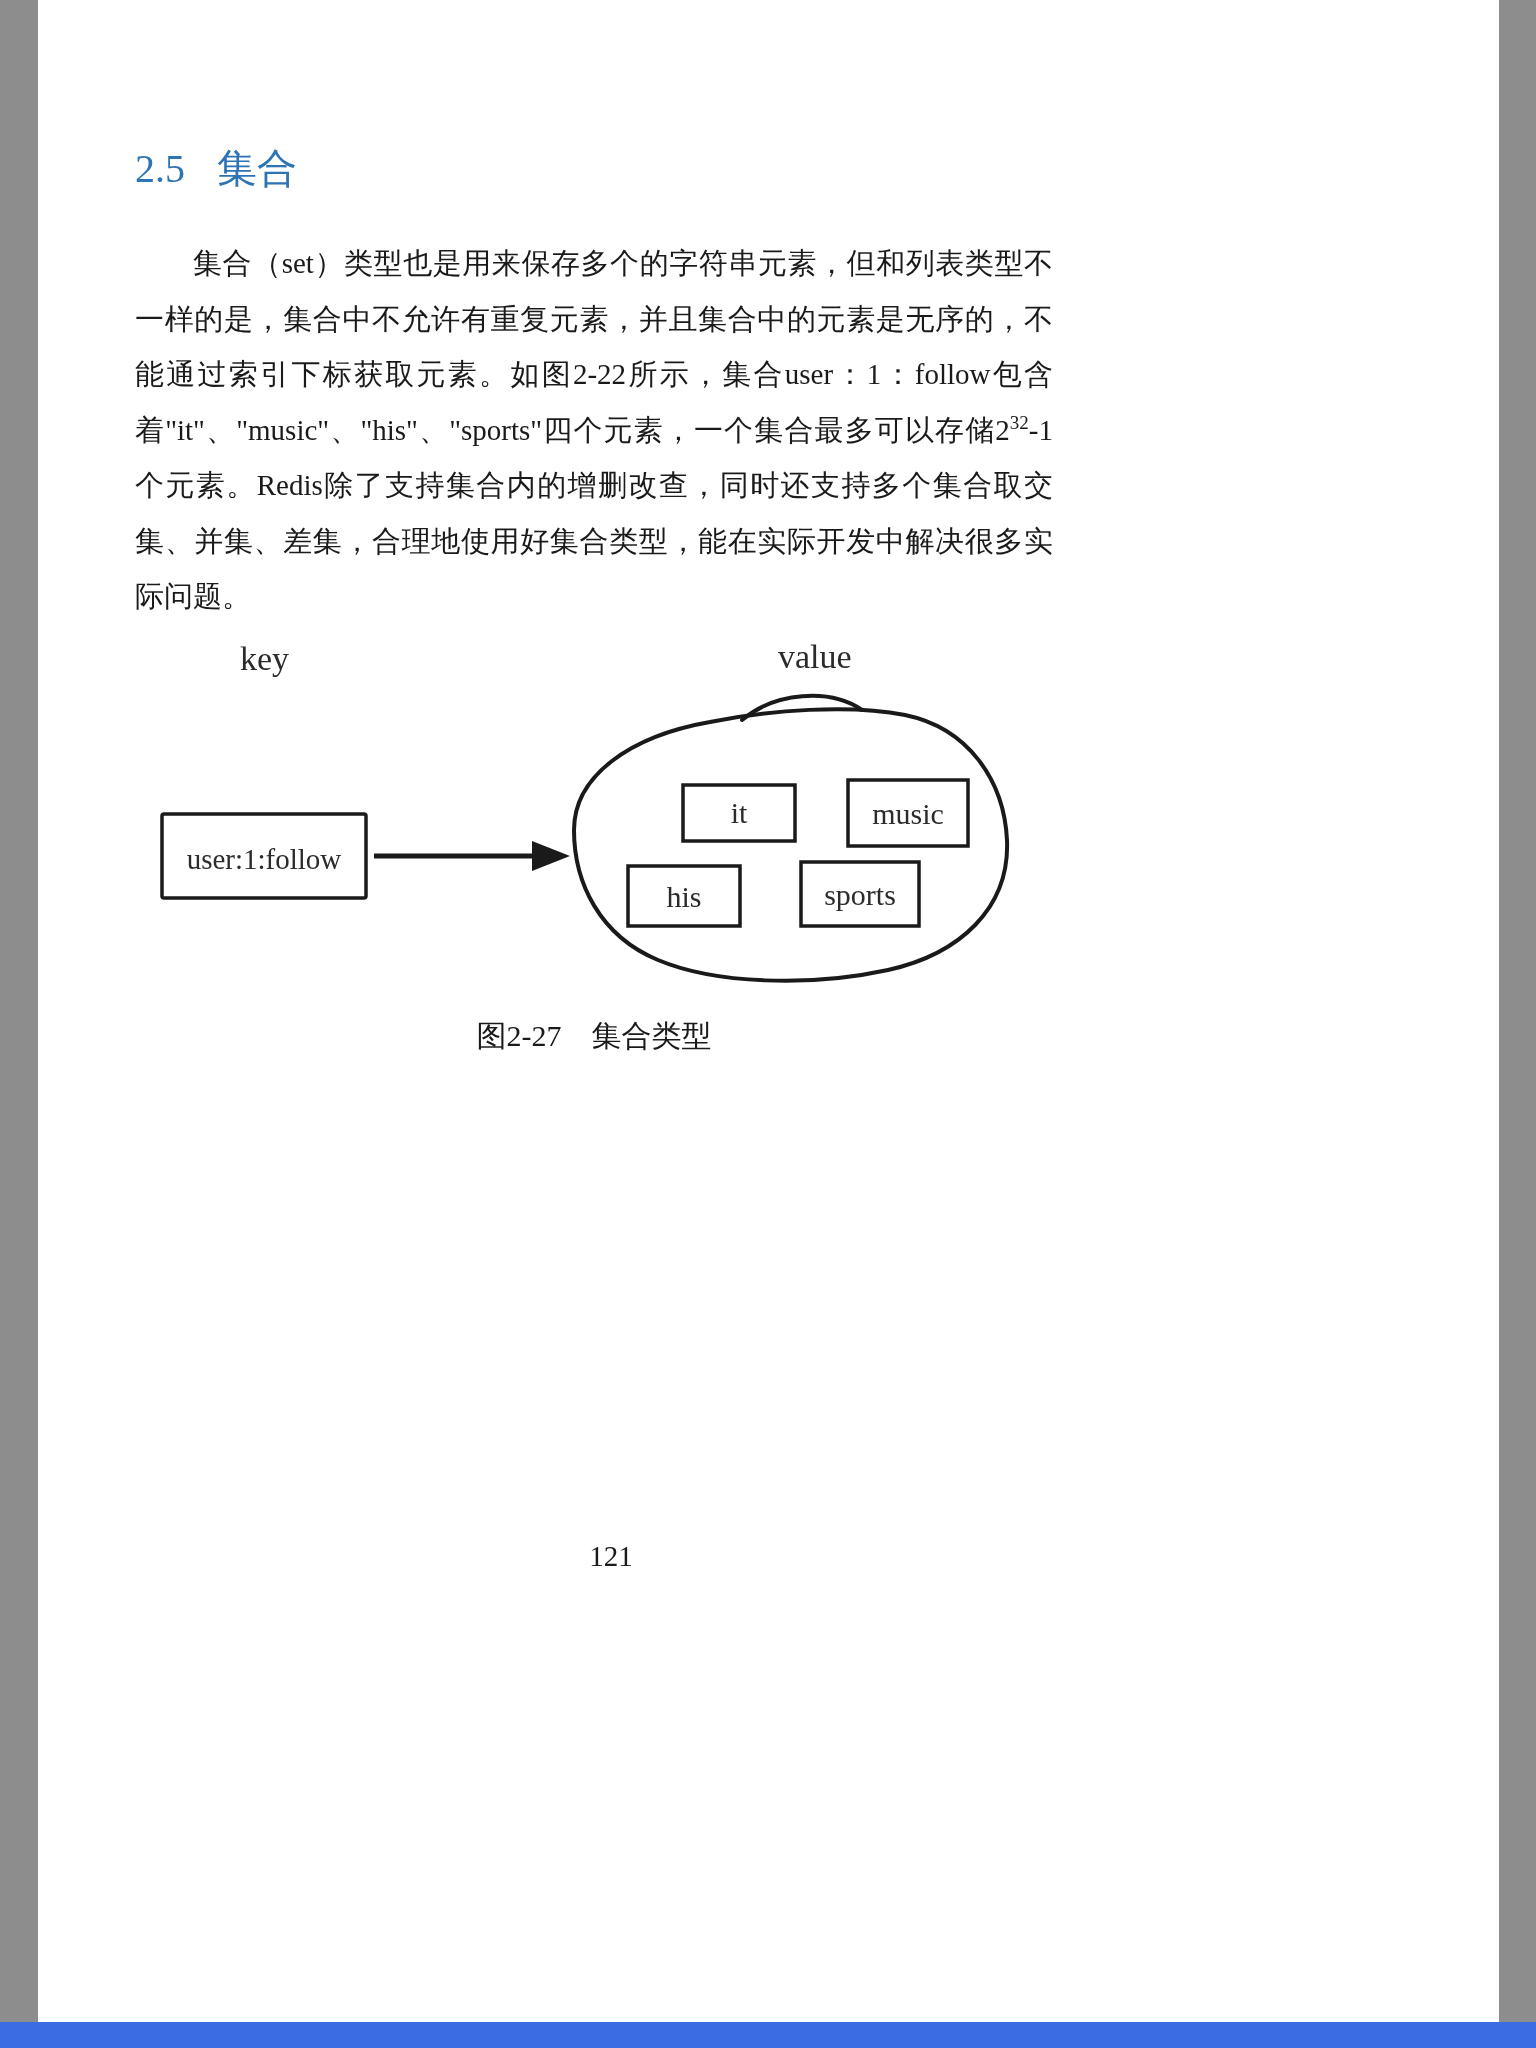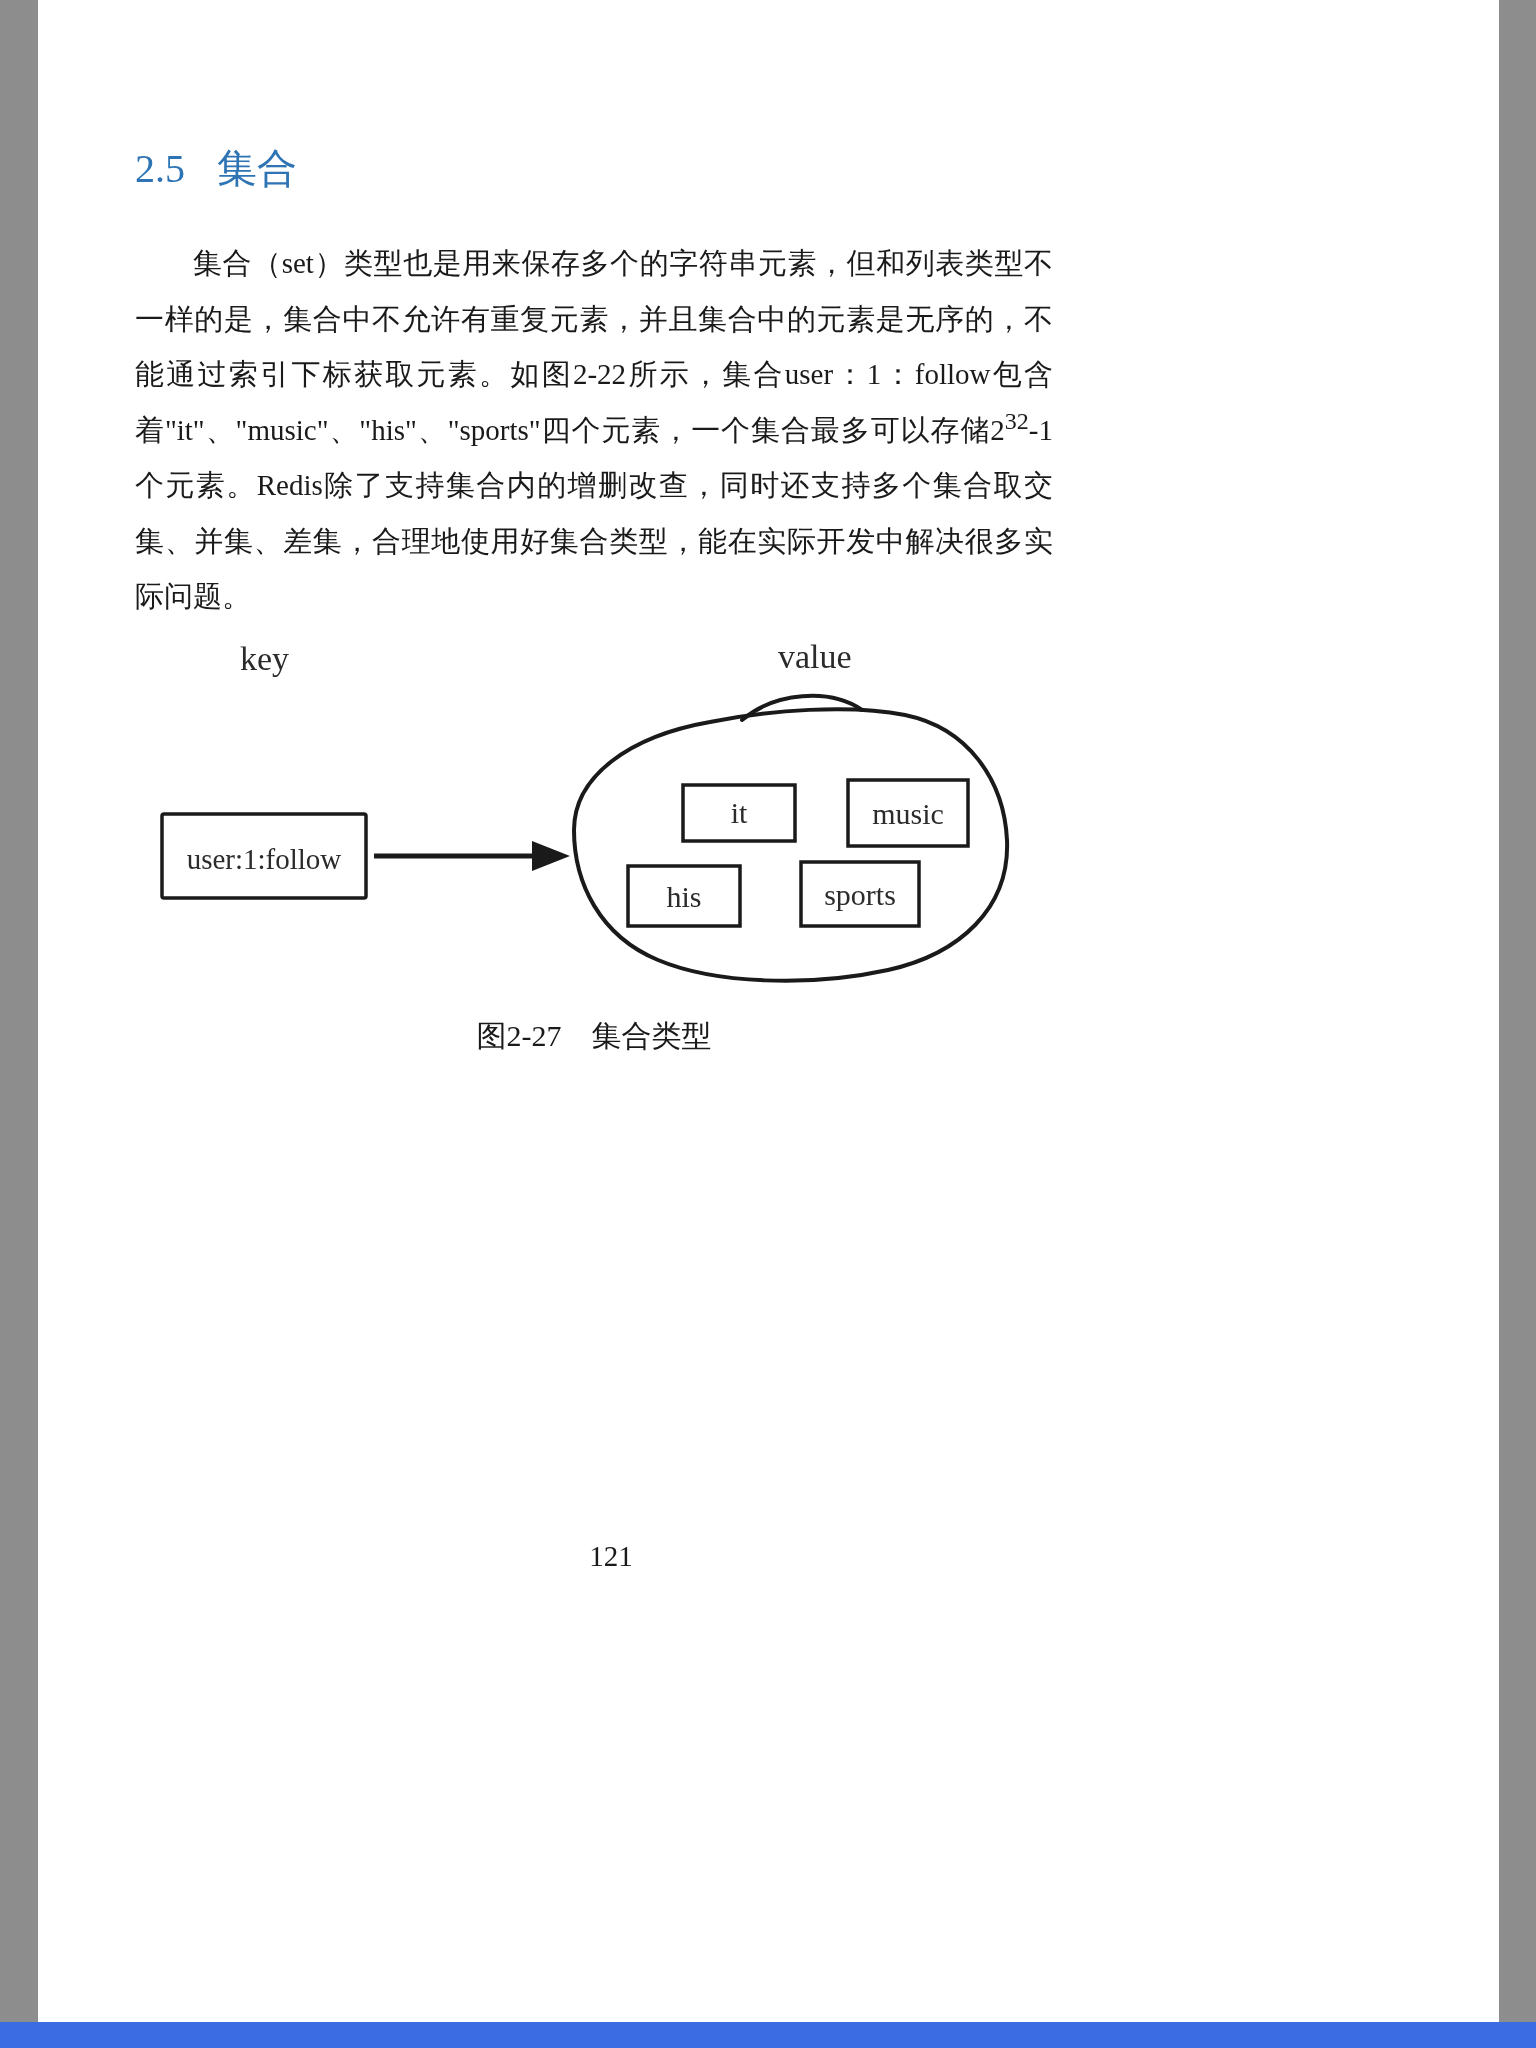--- a/index.html
+++ b/index.html
@@ -26,21 +26,21 @@
     font-size:40px; font-weight:400; line-height:48px;
     color:var(--heading-blue,#2e74b5);
     margin-top:7px;
   }
   .heading .gap { display:inline-block; width:32px; }
   .body-text {
     position:absolute; left:135px; top:236px; width:918px;
     font-size:29px; line-height:55.5px;
     text-align:justify; text-indent:58px;
   }
-  .body-text sup { font-size:24px; vertical-align:super; line-height:0; }
+  .body-text sup { font-size:19px; vertical-align:super; line-height:0; }
   .figure-svg { position:absolute; left:130px; top:618px; }
   .figure-svg text {
     font-family:"Liberation Serif","DejaVu Serif",serif;
     fill:#2b2b2b;
   }
   .caption {
     position:absolute; left:135px; top:1016px; width:918px;
     text-align:center; font-size:30px;
   }
   .page-number {

